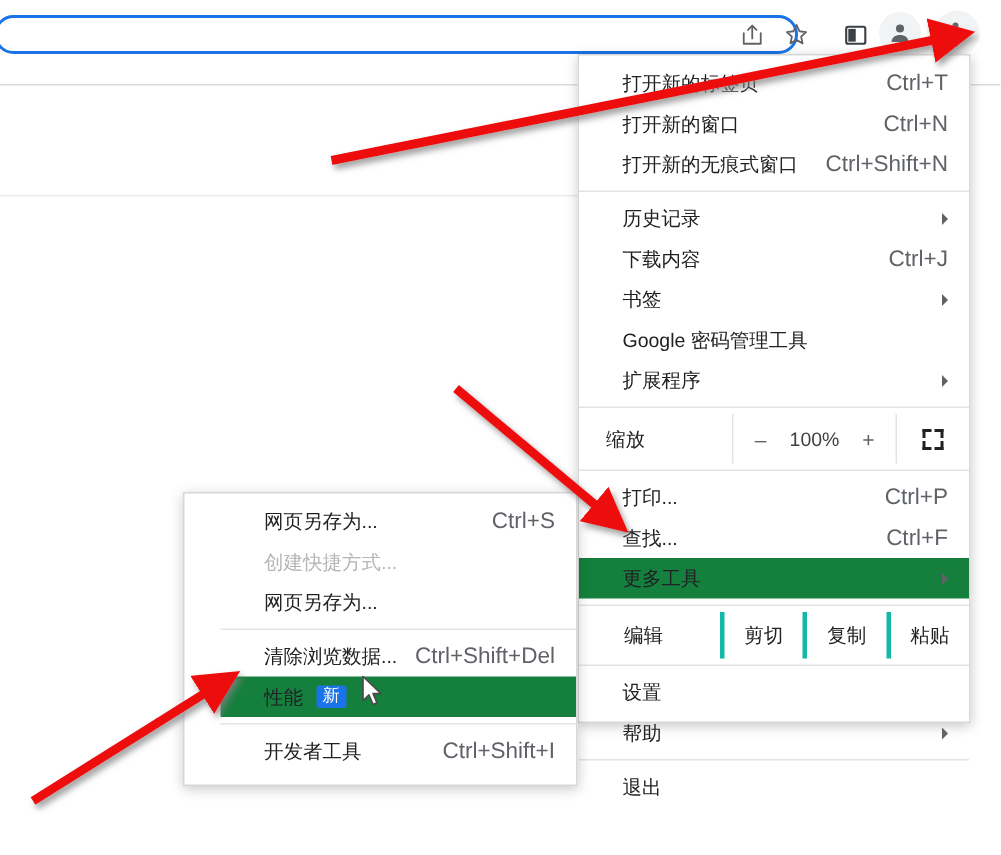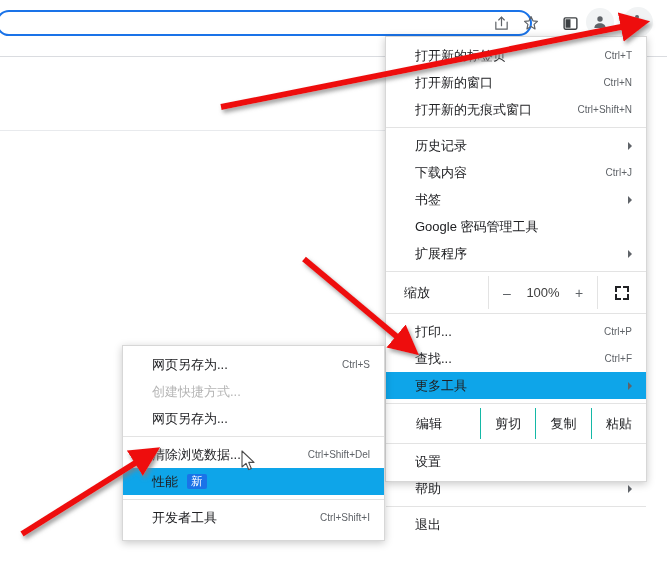--- a/index.html
+++ b/index.html
@@ -66,48 +66,48 @@
     box-shadow: 0 2px 8px rgba(0,0,0,0.22);
     box-sizing: border-box;
     font-size: 13px;
     color: #202124;
   }
   #main-menu {
     left: 385px; top: 36px;
     width: 262px; height: 446px;
   }
   #sub-menu {
-    left: 122px; top: 345px;
-    width: 263px; height: 196px;
+    left: 122px; top: 328px;
+    width: 263px; height: 196px; padding-left: 24px;
   }
 
   .mi {
     position: relative;
     display: flex;
     align-items: center;
     height: 27px;
     padding: 0 14px 0 29px;
     box-sizing: border-box;
     white-space: nowrap;
     cursor: default;
   }
   .mi .label { flex: 0 0 auto; }
   .mi .accel {
     margin-left: auto;
     color: #5f6368;
-    font-size: 10px;
+    font-size: 15px;
   }
   .mi .arrow {
     margin-left: auto;
     width: 0; height: 0;
     border-left: 4px solid #5f6368;
     border-top: 4px solid transparent;
     border-bottom: 4px solid transparent;
   }
-  .mi.highlight { background: #0ea5e9; align-items: center; }
+  .mi.highlight { background: #15803d; align-items: center; }
   .mi.disabled .label { color: #b5b5b5; }
 
   .sep {
     height: 1px;
     background: #e3e3e3;
     margin: 4px 0;
   }
 
   
   .zoom-row {
@@ -149,21 +149,21 @@
     height: 31px;
   }
   .edit-label {
     display: flex; align-items: center;
     padding-left: 30px;
     width: 94px; box-sizing: border-box;
   }
   .edit-btn {
     flex: 1;
     display: flex; align-items: center; justify-content: center;
-    border-left: 1px solid #14b8a6;
+    border-left: 3px solid #14b8a6;
   }
 
   
   .badge {
     display: inline-block;
     margin-left: 9px;
     background: #1a73e8;
     color: #ffffff;
     font-size: 11.5px;
     line-height: 15px;

